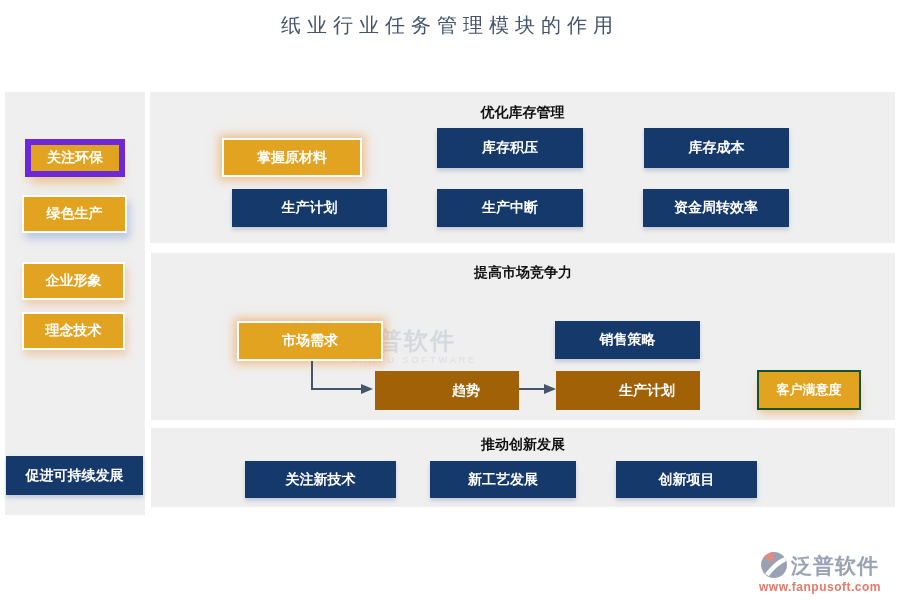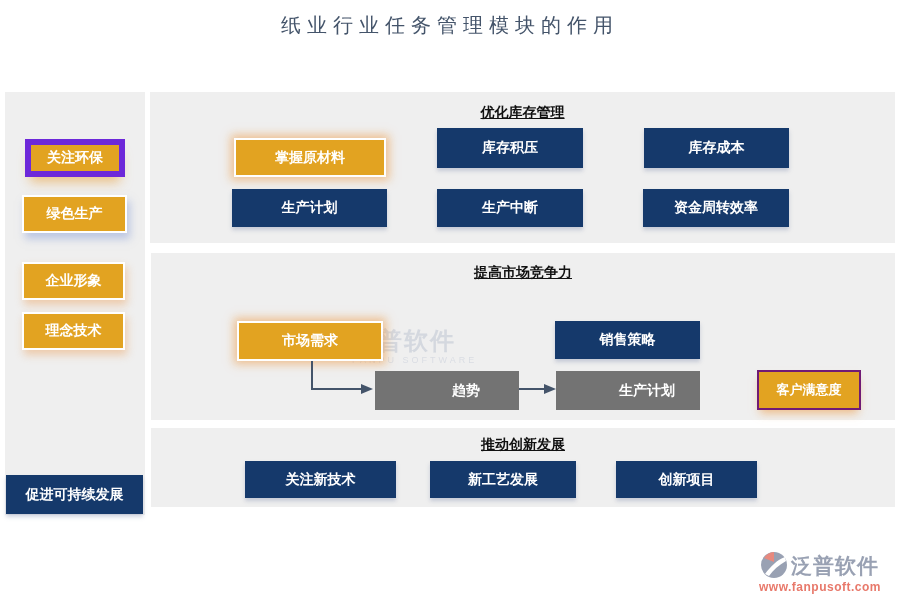--- a/index.html
+++ b/index.html
@@ -7,35 +7,35 @@
     position:relative;width:900px;height:600px;background:#ffffff;overflow:hidden;
     font-family:"Liberation Sans","DejaVu Sans",sans-serif;
   }
   .page-title{
     position:absolute;left:0;top:12px;width:100%;text-align:center;
     font-family:"DejaVu Serif","Liberation Serif",serif;
     font-size:20px;letter-spacing:6px;color:#44546A;font-weight:400;
   }
   .panel{position:absolute;background:#EFEFEF;}
   .sec-title{
-    position:absolute;text-align:center;font-size:14px;font-weight:bold;color:#111111;text-decoration:underline;
+    position:absolute;text-align:center;font-size:14px;font-weight:bold;color:#111111;
   }
   .btn{
     position:absolute;display:flex;align-items:center;justify-content:center;
     color:#ffffff;font-weight:bold;font-size:14px;text-align:center;box-sizing:border-box;
   }
   .btn-navy{background:#15396B;box-shadow:0 3px 4px rgba(120,135,170,0.35);}
   .btn-orange{background:#E2A321;}
-  .btn-gray{background:#737373;padding-left:38px;}
+  .btn-gray{background:#a16207;padding-left:38px;}
   .bd-red{border:6px solid #6d28d9;box-shadow:0 10px 12px -5px rgba(232,166,73,0.65);}
   .bd-white{border:2px solid #ffffff;}
   .glow-warm{box-shadow:0 0 9px 3px rgba(236,150,60,0.55);}
   .glow-cool{box-shadow:3px 6px 8px rgba(140,160,215,0.5);}
   .glow-soft{box-shadow:2px 5px 8px rgba(235,160,90,0.45);}
-  .bd-yellow{border:2px solid #701a75;box-shadow:0 6px 9px -3px rgba(236,150,60,0.6);}
+  .bd-yellow{border:2px solid #14532d;box-shadow:0 6px 9px -3px rgba(236,150,60,0.6);}
   .watermark{
     position:absolute;left:316px;top:329px;display:flex;align-items:flex-start;gap:6px;
     opacity:0.55;pointer-events:none;
   }
   .wm-text{display:flex;flex-direction:column;line-height:1;}
   .wm-name{font-size:24px;font-weight:bold;color:#BFC6D2;letter-spacing:2px;}
   .wm-sub{font-size:9px;color:#C8CEDA;letter-spacing:3px;margin-top:3px;}
   .logo{
     position:absolute;left:745px;top:552px;width:150px;
     display:flex;flex-direction:column;align-items:center;line-height:1;
@@ -74,23 +74,23 @@
   </div>
 
   <div class="sec-title" style="left:150px;top:104px;width:745px;">优化库存管理</div>
   <div class="sec-title" style="left:151px;top:264px;width:744px;">提高市场竞争力</div>
   <div class="sec-title" style="left:151px;top:436px;width:744px;">推动创新发展</div>
 
   <div class="btn btn-orange bd-red" style="left:25px;top:139px;width:100px;height:38px;">关注环保</div>
   <div class="btn btn-orange bd-white glow-cool" style="left:22px;top:195px;width:105px;height:38px;">绿色生产</div>
   <div class="btn btn-orange bd-white glow-soft" style="left:22px;top:262px;width:103px;height:38px;">企业形象</div>
   <div class="btn btn-orange bd-white glow-soft" style="left:22px;top:312px;width:103px;height:38px;">理念技术</div>
-  <div class="btn btn-navy" style="left:6px;top:456px;width:137px;height:39px;margin-top:19px;">促进可持续发展</div>
+  <div class="btn btn-navy" style="left:6px;top:456px;width:137px;height:39px;">促进可持续发展</div>
 
-  <div class="btn btn-orange bd-white glow-warm" style="left:234px;top:138px;width:152px;height:39px;">掌握原材料</div>
+  <div class="btn btn-orange bd-white glow-warm" style="left:222px;top:138px;width:140px;height:39px;">掌握原材料</div>
   <div class="btn btn-navy" style="left:437px;top:128px;width:146px;height:40px;">库存积压</div>
   <div class="btn btn-navy" style="left:644px;top:128px;width:145px;height:40px;">库存成本</div>
   <div class="btn btn-navy" style="left:232px;top:189px;width:155px;height:38px;">生产计划</div>
   <div class="btn btn-navy" style="left:437px;top:189px;width:146px;height:38px;">生产中断</div>
   <div class="btn btn-navy" style="left:643px;top:189px;width:146px;height:38px;">资金周转效率</div>
 
   <div class="btn btn-orange bd-white glow-warm" style="left:237px;top:321px;width:146px;height:40px;">市场需求</div>
   <div class="btn btn-navy" style="left:555px;top:321px;width:145px;height:38px;">销售策略</div>
   <div class="btn btn-gray" style="left:375px;top:371px;width:144px;height:39px;">趋势</div>
   <div class="btn btn-gray" style="left:556px;top:371px;width:144px;height:39px;">生产计划</div>

